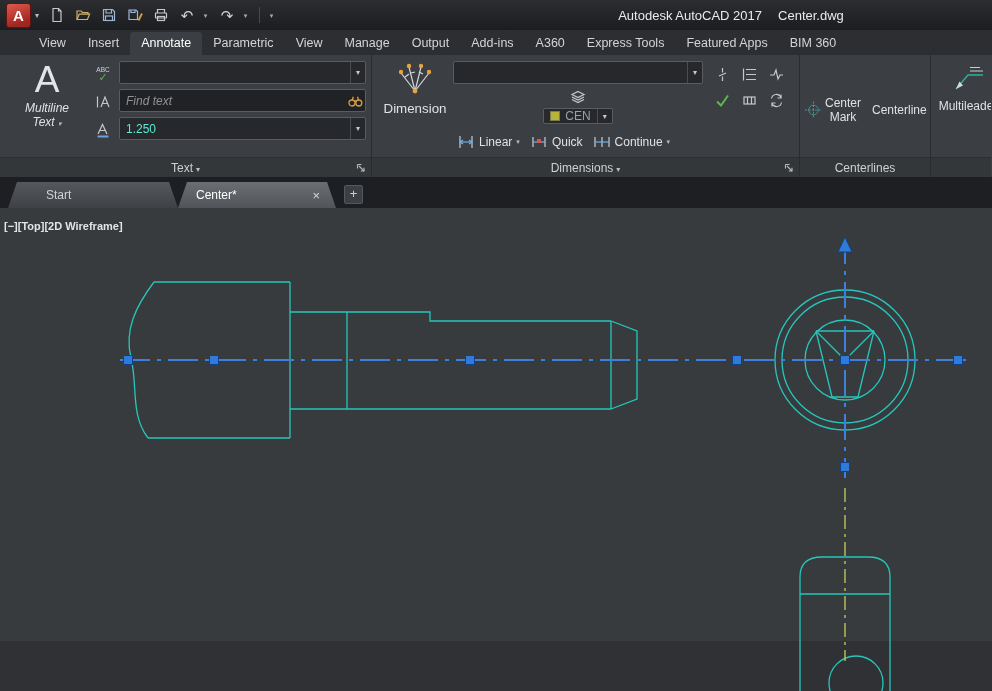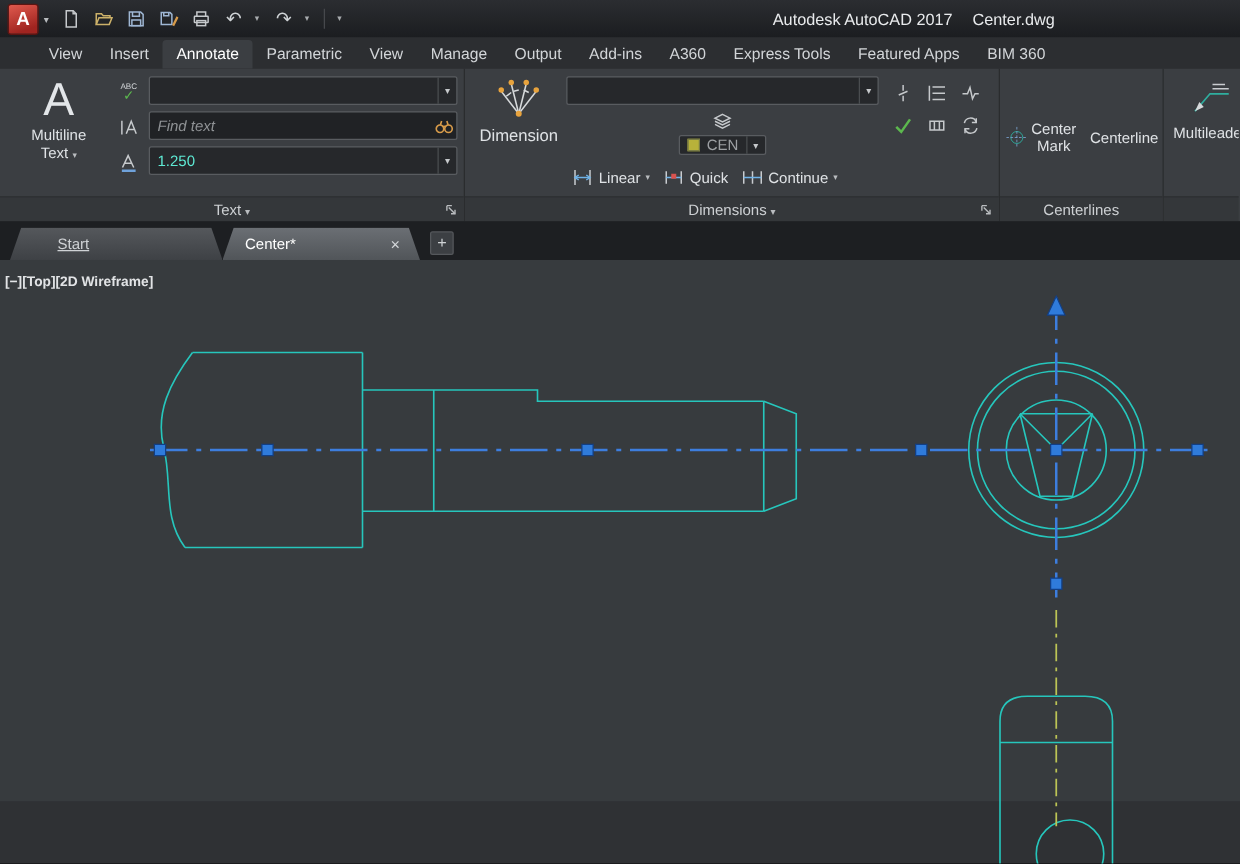--- a/index.html
+++ b/index.html
@@ -47,21 +47,21 @@
   .launcher { position:absolute; right:5px; top:5px; cursor:pointer; }
 
   .p-text { width:372px; }
   .p-dims { width:428px; }
   .p-cl   { width:131px; }
   .p-lead { width:60px; overflow:hidden; border-right:none; }
 
   .big-btn { display:flex; flex-direction:column; align-items:center; justify-content:flex-start;
     background:transparent; border:none; cursor:pointer; color:#dfe2e5; }
   .big-a { font-size:37px; line-height:42px; color:#e3e6e9; }
-  .big-label { font-size:12px; line-height:14px; text-align:center; color:#dfe2e5; }
+  .big-label { font-size:12px; line-height:14px; text-align:center; color:#dfe2e5;font-style:italic; }
 
   .mini-col { display:flex; flex-direction:column; gap:3px; width:26px; margin:2px 2px 0 2px; }
   .mini-btn { width:24px; height:25px; background:transparent; border:none; cursor:pointer;
     display:flex; flex-direction:column; align-items:center; justify-content:center; color:#d3d6d9; }
   .abc-txt { font-size:6.5px; letter-spacing:0; color:#d3d6d9; display:block; }
   .chk-txt { font-size:11px; line-height:9px; color:#5cb84e; display:block; }
 
   .ctrl-col { display:flex; flex-direction:column; gap:5px; flex:1; margin-top:2px; }
   .combo { display:flex; align-items:center; height:23px; background:#26282b;
     border:1px solid #595c60; border-radius:2px; cursor:pointer; }
@@ -98,21 +98,21 @@
   .lead-btn { width:58px; background:transparent; border:none; cursor:pointer; color:#dfe2e5;
     display:flex; flex-direction:column; align-items:center; gap:3px; padding-top:3px; font-size:12px; white-space:nowrap; }
 
   
   .filetabs { position:absolute; top:177px; left:0; width:992px; height:31px;
     background:#1d1f22; display:flex; align-items:flex-end; padding-left:8px; }
   .ftab { height:26px; display:flex; align-items:center; padding:0 14px 0 38px;
     font-size:12px; color:#cfd2d5; cursor:pointer;
     clip-path:polygon(9px 0, calc(100% - 9px) 0, 100% 100%, 0 100%);
     background:linear-gradient(180deg,#55585c 0%,#3e4145 100%); }
-  .ftab.start { width:170px;text-decoration:underline; }
+  .ftab.start { width:170px; }
   .ftab.active { width:158px; color:#ffffff;
     background:linear-gradient(180deg,#6b6f74 0%,#515559 100%); padding-left:18px; }
   .ftab-close { margin-left:auto; font-size:13px; color:#d4d7da; padding:0 2px; cursor:pointer; }
   .ftab-new { width:19px; height:19px; margin:0 0 4px 8px; background:#3c3f43;
     border:1px solid #55585c; color:#cfd2d5; font-size:13px; line-height:16px;
     text-align:center; cursor:pointer; border-radius:2px; }
 
   
   .canvas { position:absolute; top:208px; left:0; width:992px; height:433px;
     background:var(--canvas-bg,#373b3e); cursor:crosshair; }

